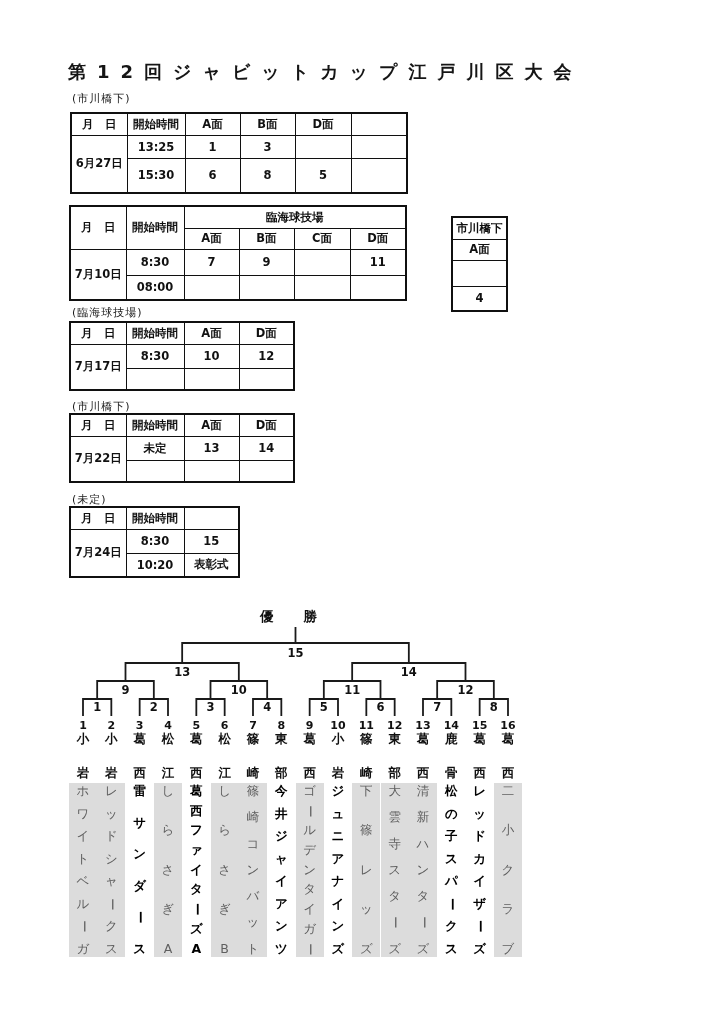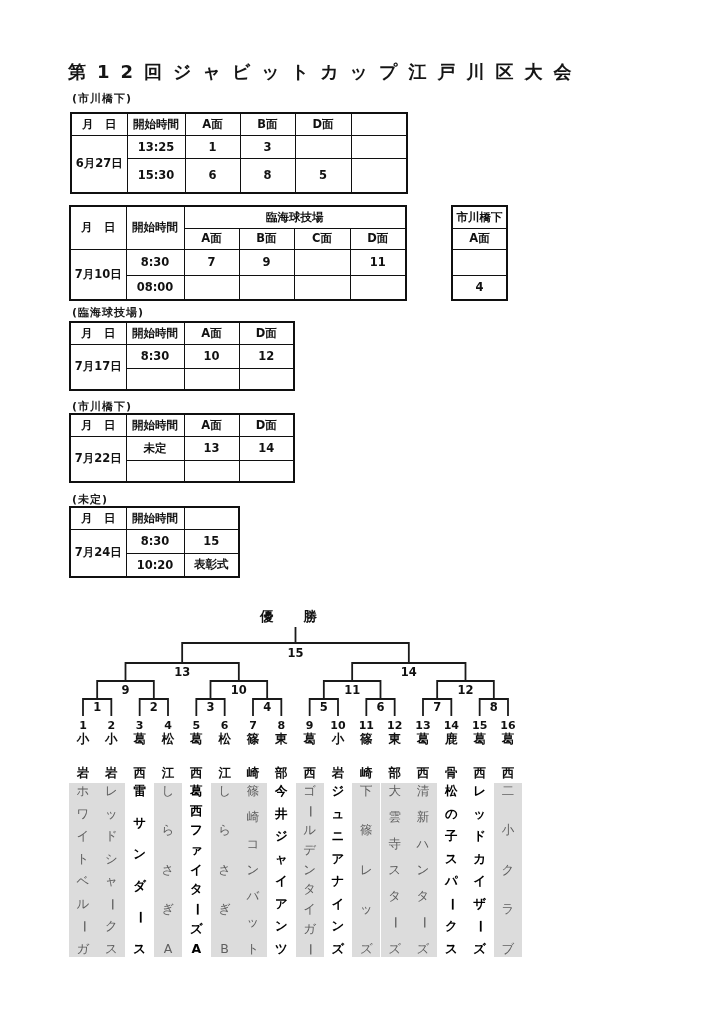--- a/index.html
+++ b/index.html
@@ -5,21 +5,21 @@
   html,body{margin:0;padding:0;background:#888;}
   #page{
     position:relative;width:724px;height:1024px;background:#ffffff;
     font-family:"DejaVu Sans",sans-serif;color:#111;overflow:hidden;
   }
   .abs{position:absolute;}
   #title{
     left:68px;top:60px;font-size:18px;font-weight:bold;letter-spacing:11px;
     white-space:nowrap;color:#151515;
   }
-  .venue-label{font-size:11px;font-weight:bold;color:#1a1a1a;letter-spacing:1px;}
+  .venue-label{font-size:11px;font-weight:normal;color:#1a1a1a;letter-spacing:1px;}
   table.sched{
     border-collapse:collapse;table-layout:fixed;
     font-size:11.5px;font-weight:bold;color:#111;
   }
   table.sched td{
     border:1.4px solid #101010;text-align:center;vertical-align:middle;
     padding:0;overflow:hidden;white-space:nowrap;
   }
   table.sched{border:2px solid #101010;}
   
@@ -119,21 +119,21 @@
           <tr style="height:25px">
             <td>08:00</td>
             <td></td>
             <td></td>
             <td></td>
             <td></td>
           </tr>
         </tbody>
       </table>
     </div>
-  <div class="abs" style="left:423px;top:205px;padding-left:28px;" id="table2-side-wrap">
+  <div class="abs" style="left:423px;top:216px;padding-left:28px;" id="table2-side-wrap">
       <table class="sched">
         <colgroup>
           <col style="width:55px">
         </colgroup>
         <tbody>
           <tr style="height:22px">
             <td>市川橋下</td>
           </tr>
           <tr style="height:21px">
             <td>A面</td>

